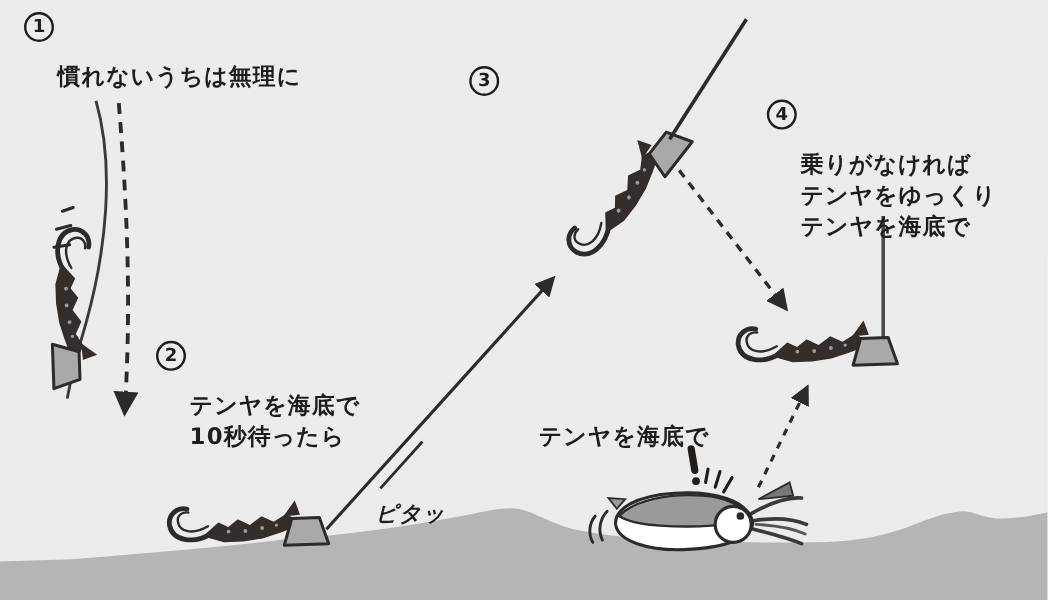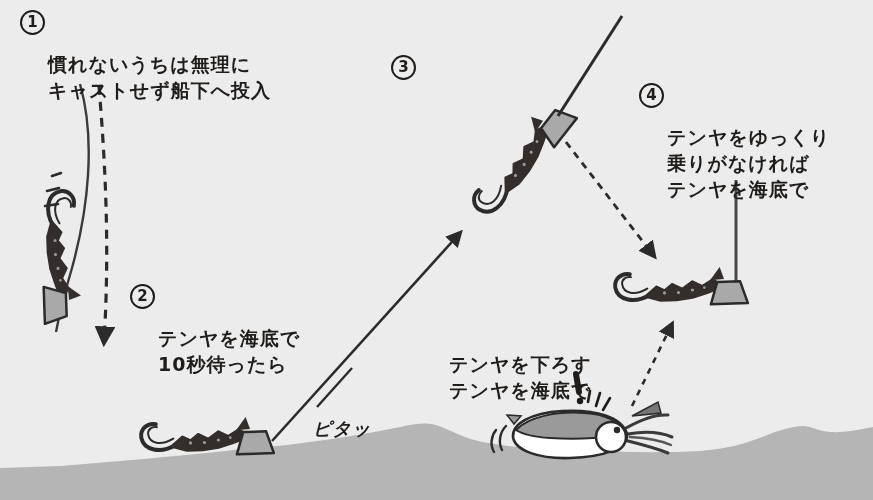--- a/index.html
+++ b/index.html
@@ -114,48 +114,46 @@
       <path d="M590,391 L588,402" stroke="#1f1c1a" stroke-width="2.6" stroke-linecap="round"></path>
       <path d="M600,393 L596,406" stroke="#1f1c1a" stroke-width="2.6" stroke-linecap="round"></path>
       <path d="M610,398 L603,410" stroke="#1f1c1a" stroke-width="2.6" stroke-linecap="round"></path>
     </g>
   </svg>
 
   <div class="label" id="step1">
     <span class="num">1</span>
     <span class="lines">
       <span>慣れないうちは無理に</span>
-      <span>キャストせず船下へ投入</span>
     </span>
   </div>
 
   <div class="label" id="step2">
     <span class="num">2</span>
     <span class="lines">
       <span>テンヤを海底で</span>
       <span>10秒待ったら</span>
     </span>
   </div>
 
   <div class="label" id="step3">
     <span class="num">3</span>
   </div>
 
   <div class="label" id="step4">
     <span class="num">4</span>
     <span class="lines">
+      <span>乗りがなければ</span>
       <span>テンヤをゆっくり</span>
-      <span>乗りがなければ</span>
       <span>テンヤを海底で</span>
     </span>
   </div>
 
   <div class="label" id="hint">
     <span class="lines">
-      <span>テンヤを下ろす</span>
       <span>テンヤを海底で</span>
     </span>
   </div>
 
   <div class="label" id="sfx">
     <span>ピタッ</span>
   </div>
 
 </div>
 

